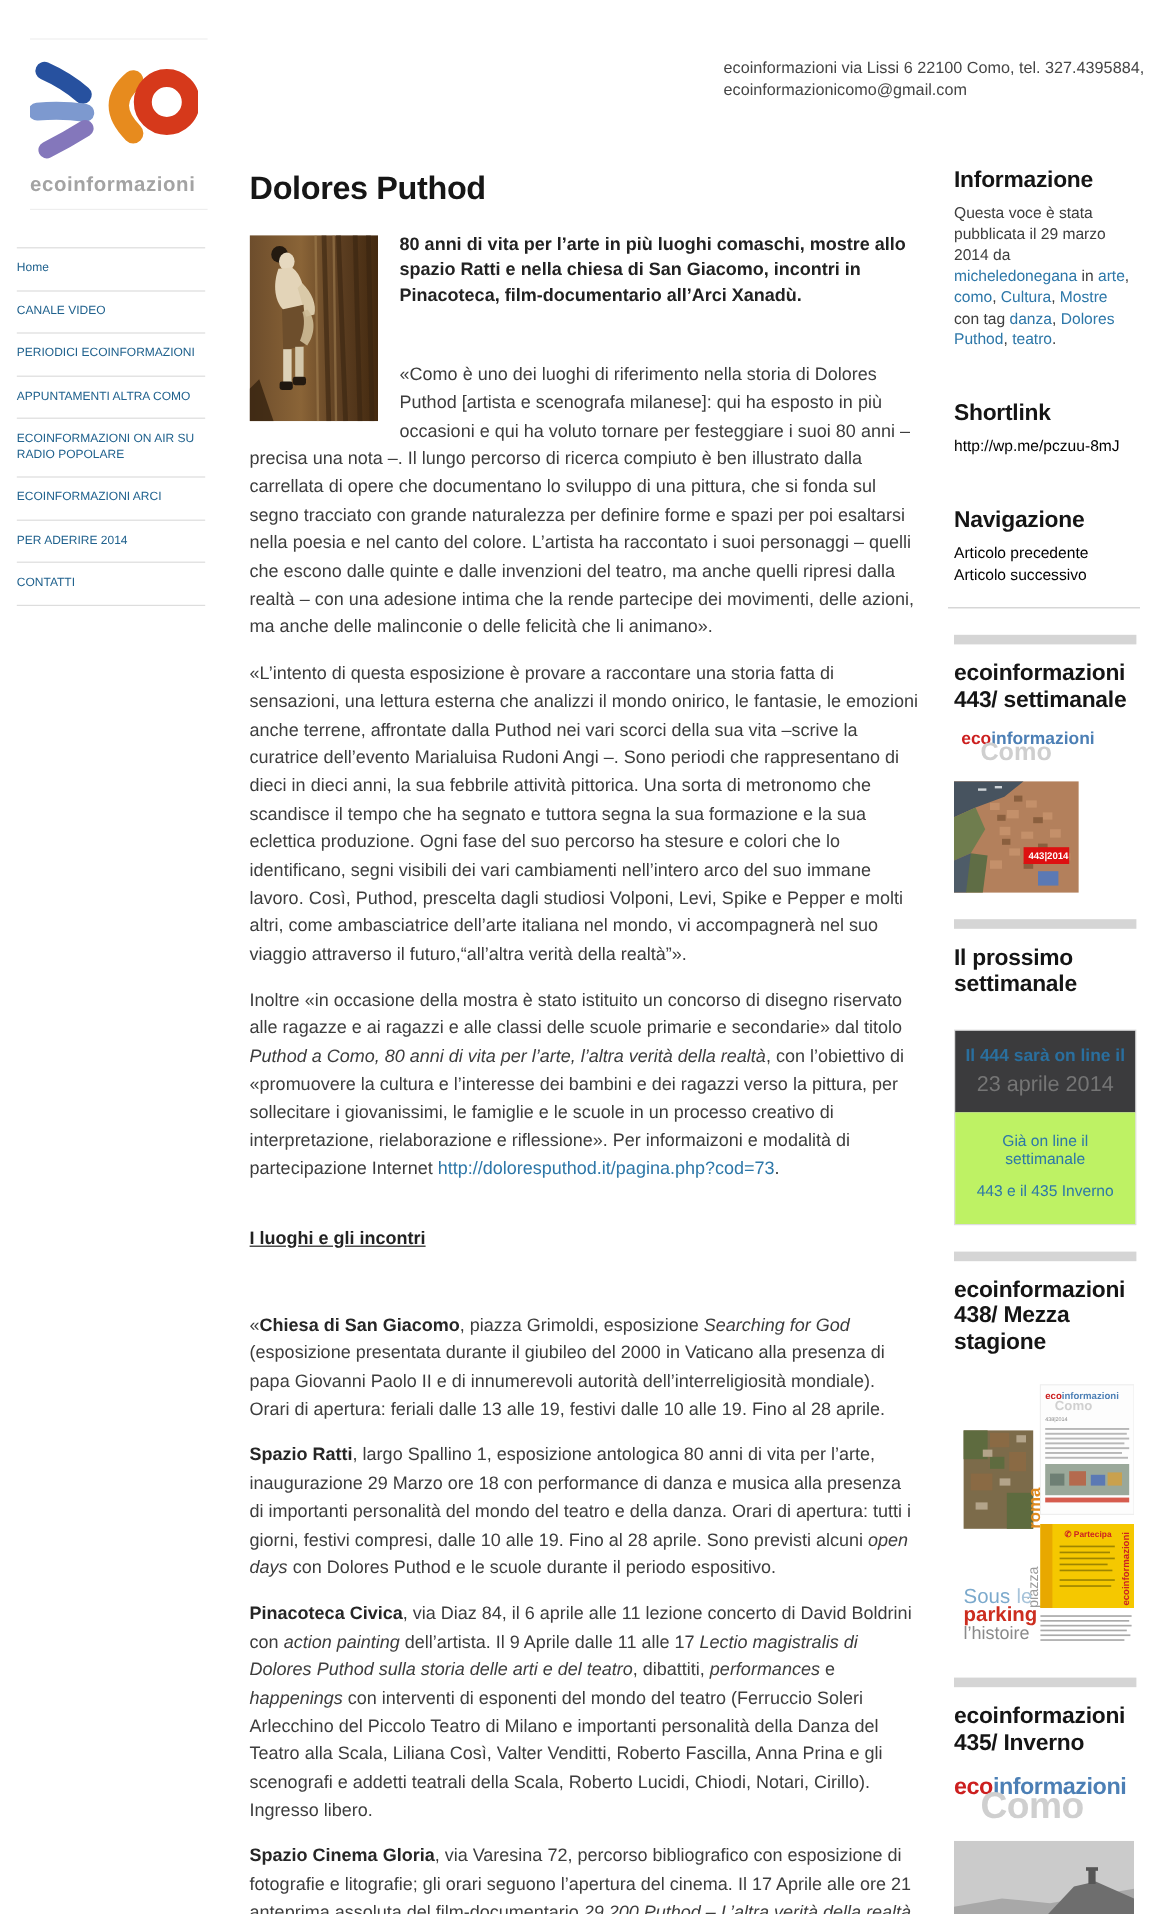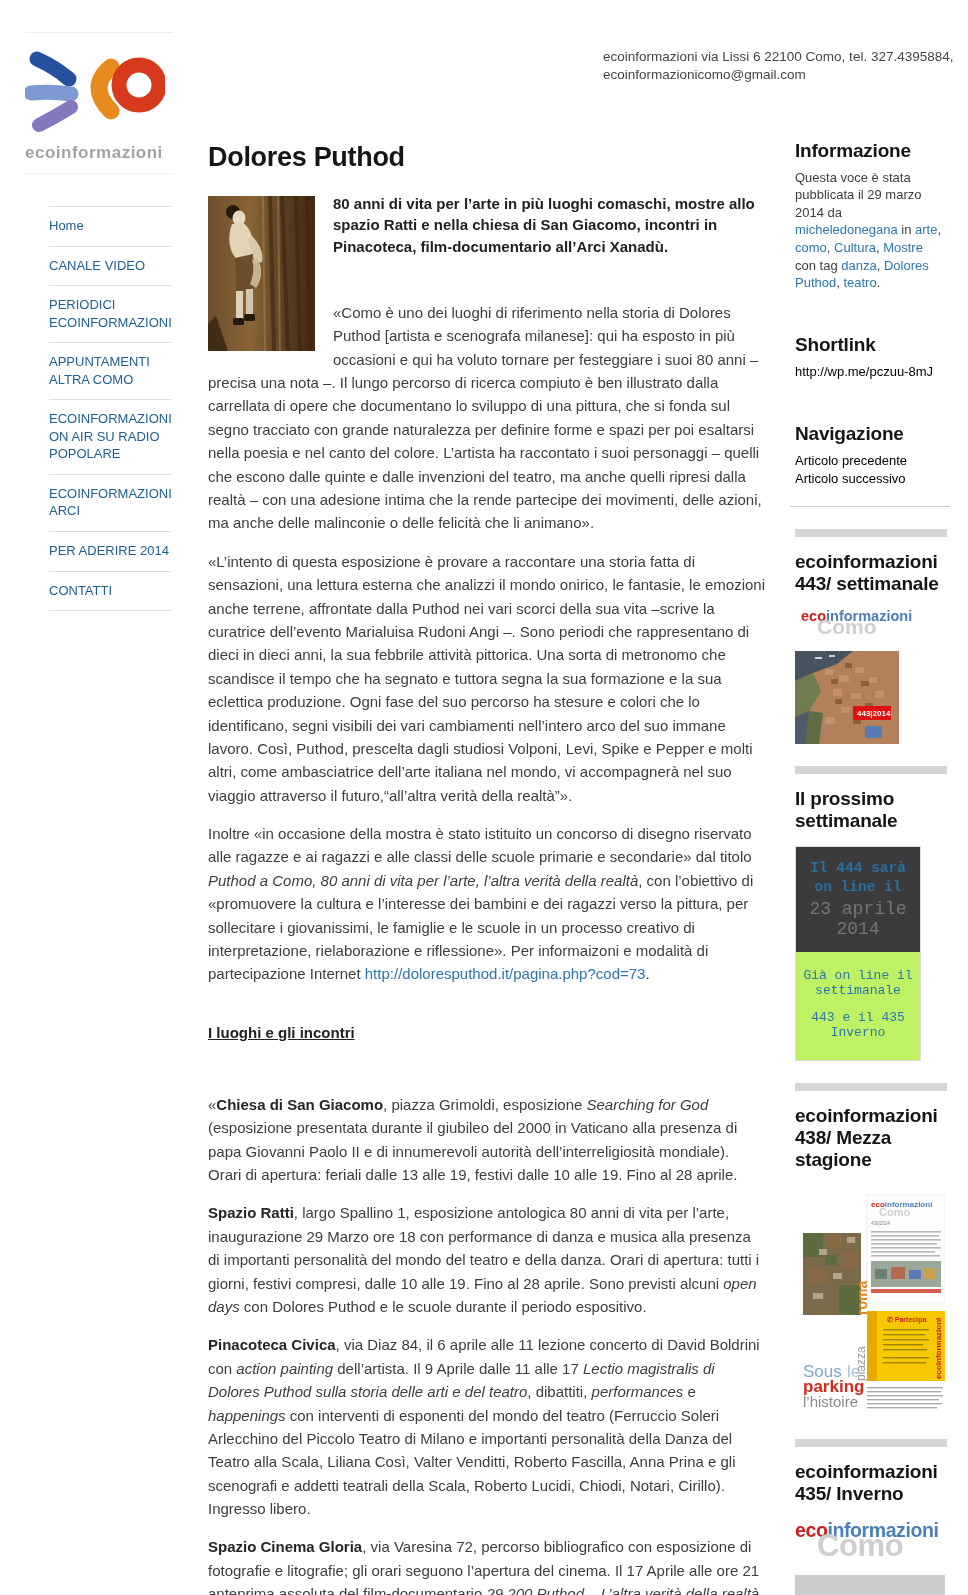--- a/index.html
+++ b/index.html
@@ -8,22 +8,22 @@
          font-family:"Liberation Sans", sans-serif; color:#3d3d3d; }
 
   
   .header-block { position:absolute; left:25px; top:32px; width:148px;
                   border-top:1px solid #eee; border-bottom:1px solid #eee; padding:8px 0 10px; }
   .brand-text { margin-top:6px; font-size:17px; font-weight:bold; color:#a3a3a3; letter-spacing:.5px; }
   .contact { position:absolute; left:603px; top:48px; font-size:13.5px; line-height:1.35; color:#454545; }
 
   
   .nav-left { position:absolute; left:14px; top:206px; width:157px; }
-  .nav-left a { display:block; padding:10px 0 11px; font-size:13px; line-height:1.35;
-                color:#1f618d; text-decoration:none; border-top:1px solid #ddd; cursor:pointer;margin-left:35px; }
+  .nav-left a { display:block; padding:10px 0 11px; font-size:10px; line-height:1.35;
+                color:#1f618d; text-decoration:none; border-top:1px solid #ddd; cursor:pointer; }
   .nav-left a:last-child { border-bottom:1px solid #ddd; }
 
   
   .main { position:absolute; left:208px; top:138px; width:557px; }
   h1.article-title { font-size:27px; font-weight:bold; color:#161616; letter-spacing:-.3px; margin:4px 0 20px; }
   .article-figure { float:left; width:107px; height:155px; margin:3px 18px 8px 0; }
   .lead { font-size:15px; line-height:1.42; font-weight:bold; color:#222; margin:0 0 44px; }
   .main p.body { font-size:15px; line-height:1.56; color:#3d3d3d; margin:0 0 15px; }
   .f-b { font-weight:bold; color:#262626; }
   .f-i { font-style:italic; }
@@ -42,21 +42,21 @@
   .masthead .red { color:#cc1f1f; font-weight:bold; }
   .masthead .blue { color:#4c7fb5; font-weight:bold; }
   .masthead .wm { color:#cfcfcf; font-weight:bold; }
   .masthead.sm { font-size:14.5px; margin:14px 0 2px 6px; }
   .masthead.sm .wm { font-size:21px; margin:-7px 0 0 16px; }
   .masthead.lg { font-size:19.5px; letter-spacing:-.4px; margin:16px 0 4px 0; }
   .masthead.lg .wm { font-size:31px; margin:-10px 0 0 22px; }
 
   .issue-image { display:block; margin-top:14px; cursor:pointer; }
 
-  .next-box { margin-top:14px; width:126px; border:1px solid #ddd;font-family:Liberation Mono, monospace; }
+  .next-box { margin-top:26px; width:152px; border:1px solid #ddd; }
   .next-box-dark { background:#3b3b3d; padding:12px 6px 13px; text-align:center; }
   .next-box-dark .l1 { font-size:14.5px; font-weight:bold; color:#2a6f9e; line-height:1.3; }
   .next-box-dark .l2 { font-size:18px; color:#757575; margin-top:3px; }
   .next-box-light { background:#bef264; padding:16px 6px 20px; text-align:center; }
   .next-box-light a { display:block; font-size:13px; color:#2d77a8; text-decoration:none; cursor:pointer; }
   .next-box-light a + a { margin-top:12px; }
 </style>
 </head>
 <body>
 

